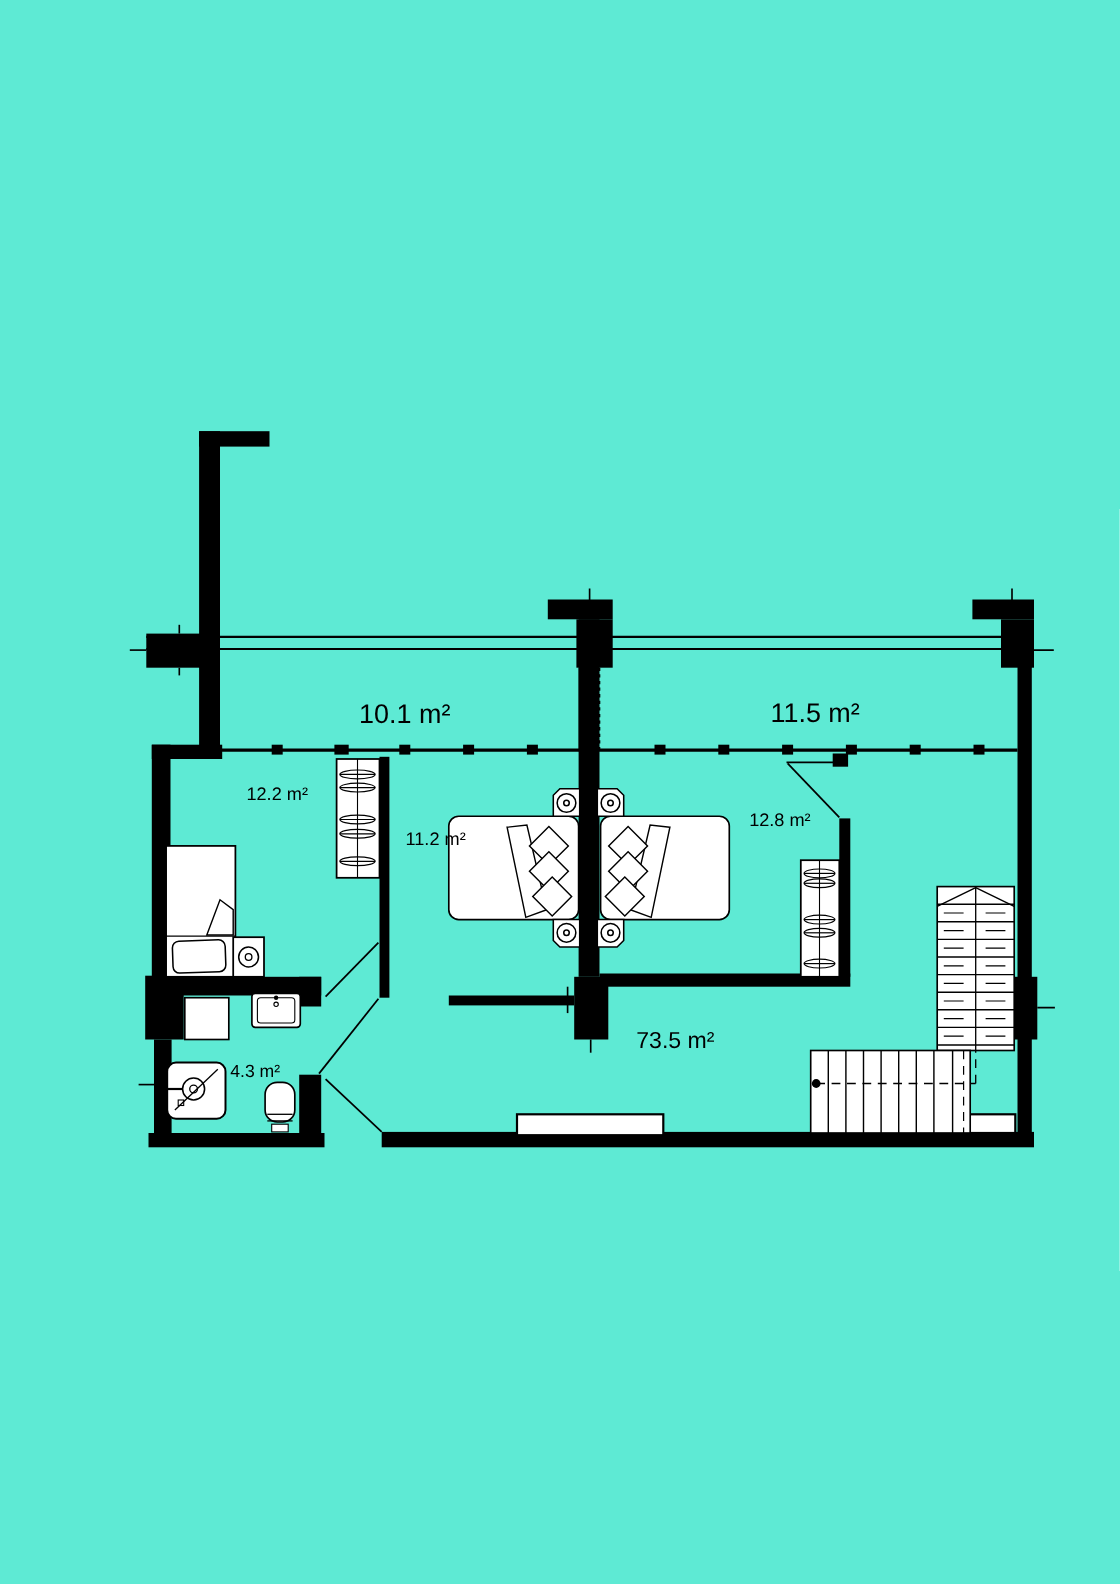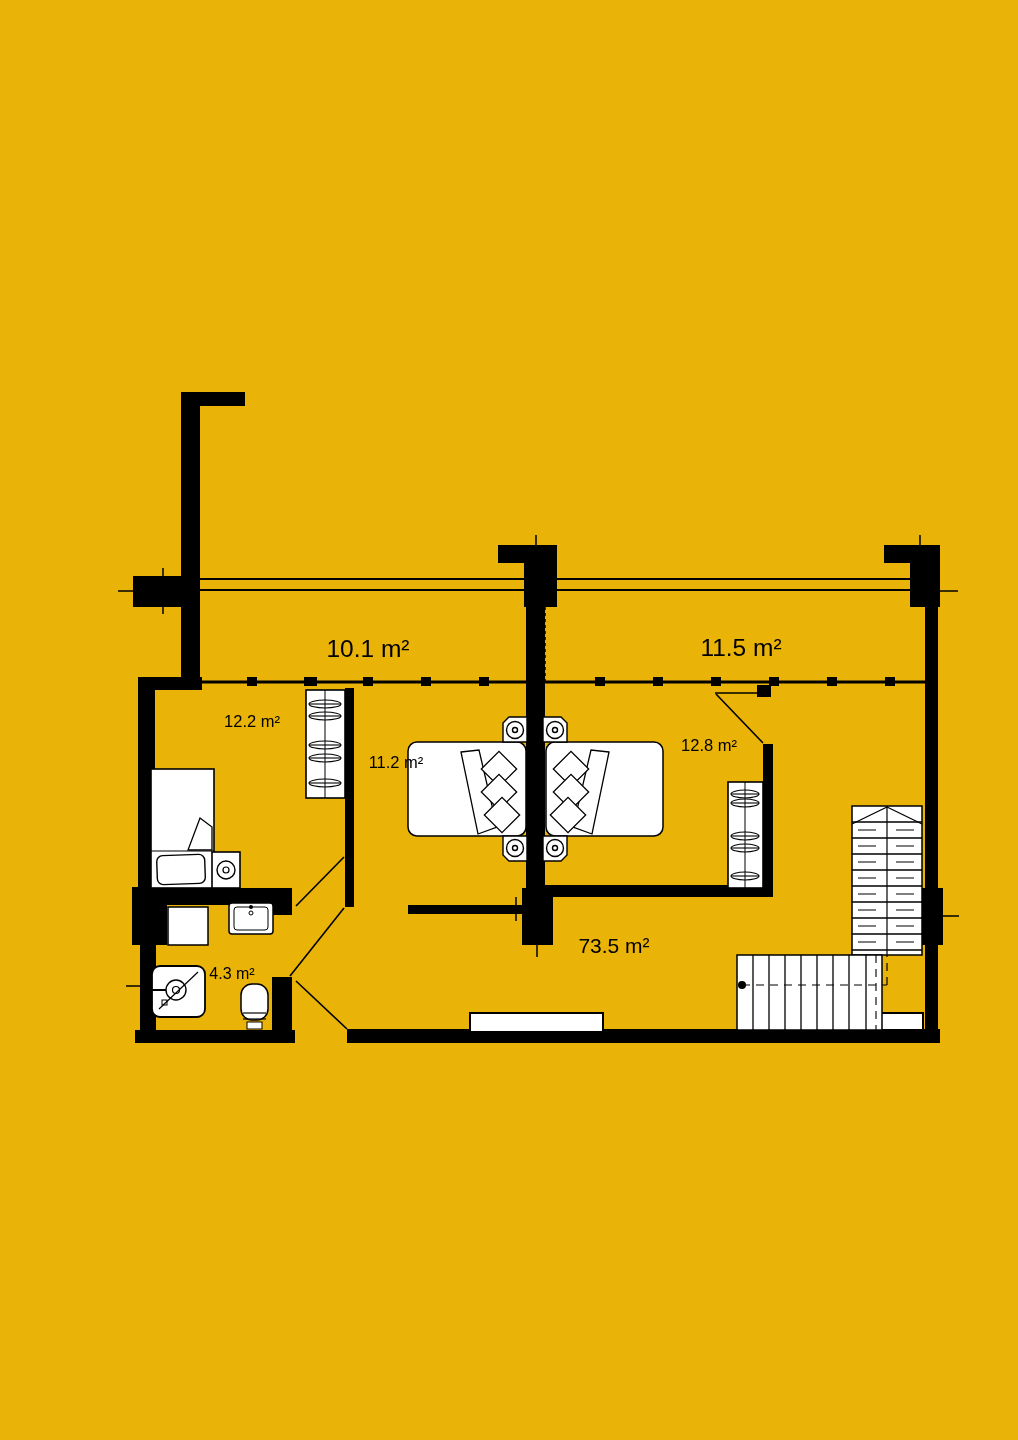--- a/index.html
+++ b/index.html
@@ -1,16 +1,16 @@
 <!DOCTYPE html>
 <html><head>
 <meta charset="utf-8">
 <style>
   html,body{margin:0;padding:0;background:#ffffff;}
-  .page{position:relative;width:1018px;height:1440px;background:#eab308;overflow:hidden;
+  .page{position:relative;width:1018px;height:1440px;background:#5eead4;overflow:hidden;
         font-family:"Liberation Sans", sans-serif;}
   svg{display:block;}
   text{font-family:"Liberation Sans", sans-serif;fill:#000;}
   .wfill{fill:#000;stroke:none;}
 </style>
 </head>
 <body>
 
 <div class="page">
 <svg viewBox="0 0 1018 1440" width="1018" height="1440">

